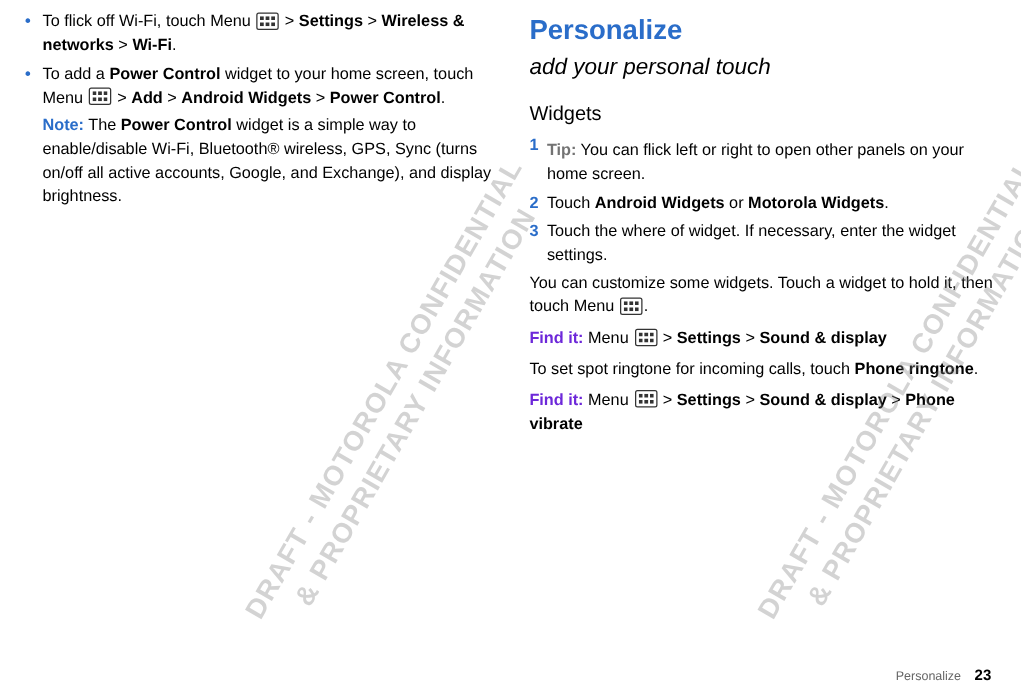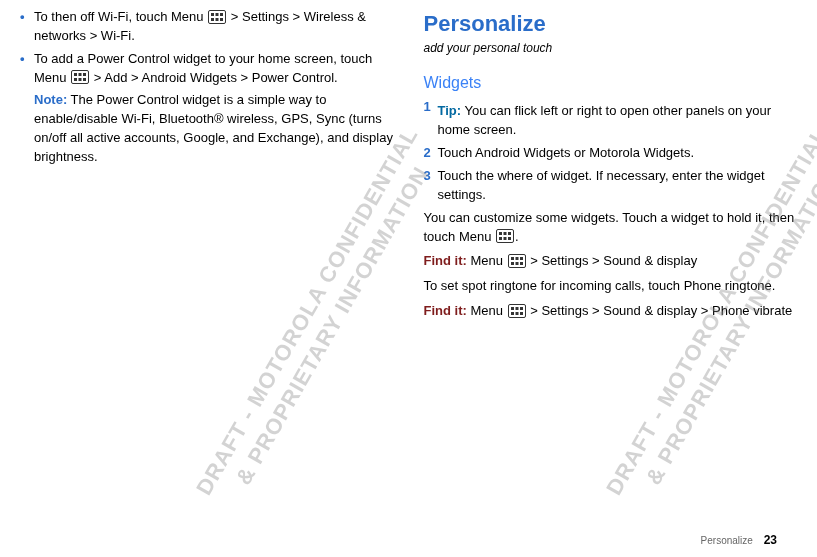--- a/index.html
+++ b/index.html
@@ -34,61 +34,61 @@
     }
     .bullet-text {
       flex: 1;
     }
     .num-mark {
       color: #2a6dc9;
       font-weight: bold;
       min-width: 14px;
       font-size: 13px;
     }
-    strong { font-weight: normal; }
+    strong { font-weight: bold; }
     .menu-icon {
       display: inline-flex;
       align-items: center;
       justify-content: center;
       width: 18px;
       height: 14px;
       border: 1px solid #333;
       border-radius: 2px;
       vertical-align: middle;
       position: relative;
       top: -1px;
       margin: 0 1px;
     }
     .menu-icon svg { width: 12px; height: 8px; }
     .note { color: #2a6dc9; font-weight: bold; }
-    .tip { color: #0369a1; font-weight: bold; }
-    .findit { color: #7f1d1d; font-weight: bold; }
+    .tip { color: #737373; font-weight: bold; }
+    .findit { color: #6d28d9; font-weight: bold; }
     .h1 {
       color: #2a6dc9;
       font-size: 22px;
       font-weight: bold;
       margin-bottom: 0;
     }
     .subtitle {
       font-style: italic;
-      font-size: 12px;
+      font-size: 18px;
       margin-bottom: 14px;
     }
     .h2 {
-      color: #3b82f6;
+      color: #000000;
       font-size: 16px;
       font-weight: normal;
       margin-top: 8px;
       margin-bottom: 4px;
     }
     .para { margin-bottom: 6px; }
     .footer {
       position: absolute;
       bottom: 8px;
-      right: 40px;
+      right: 24px;
       font-size: 10px;
       color: #666;
     }
     .footer .pgnum { font-weight: bold; color: #000; font-size: 12px; margin-left: 8px; }
     .watermark {
       position: absolute;
       font-weight: bold;
       color: rgba(128,128,128,0.35);
       font-size: 22px;
       letter-spacing: 1px;
@@ -102,21 +102,21 @@
   </style>
 </head>
 <body>
 
 <div class="columns">
 
   <div class="col">
     <div class="bullet">
       <div class="bullet-mark">•</div>
       <div class="bullet-text">
-        <span>To then off Wi-Fi, touch Menu </span><span class="menu-icon">
+        <span>To flick off Wi-Fi, touch Menu </span><span class="menu-icon">
             <svg viewBox="0 0 12 8">
               <rect x="0" y="0" width="3" height="3" fill="#333"></rect>
               <rect x="4.5" y="0" width="3" height="3" fill="#333"></rect>
               <rect x="9" y="0" width="3" height="3" fill="#333"></rect>
               <rect x="0" y="5" width="3" height="3" fill="#333"></rect>
               <rect x="4.5" y="5" width="3" height="3" fill="#333"></rect>
               <rect x="9" y="5" width="3" height="3" fill="#333"></rect>
             </svg>
           </span><span> &gt; </span><strong>Settings</strong><span> &gt; </span><strong>Wireless &amp; networks</strong><span> &gt; </span><strong>Wi-Fi</strong><span>.</span>
       </div>

